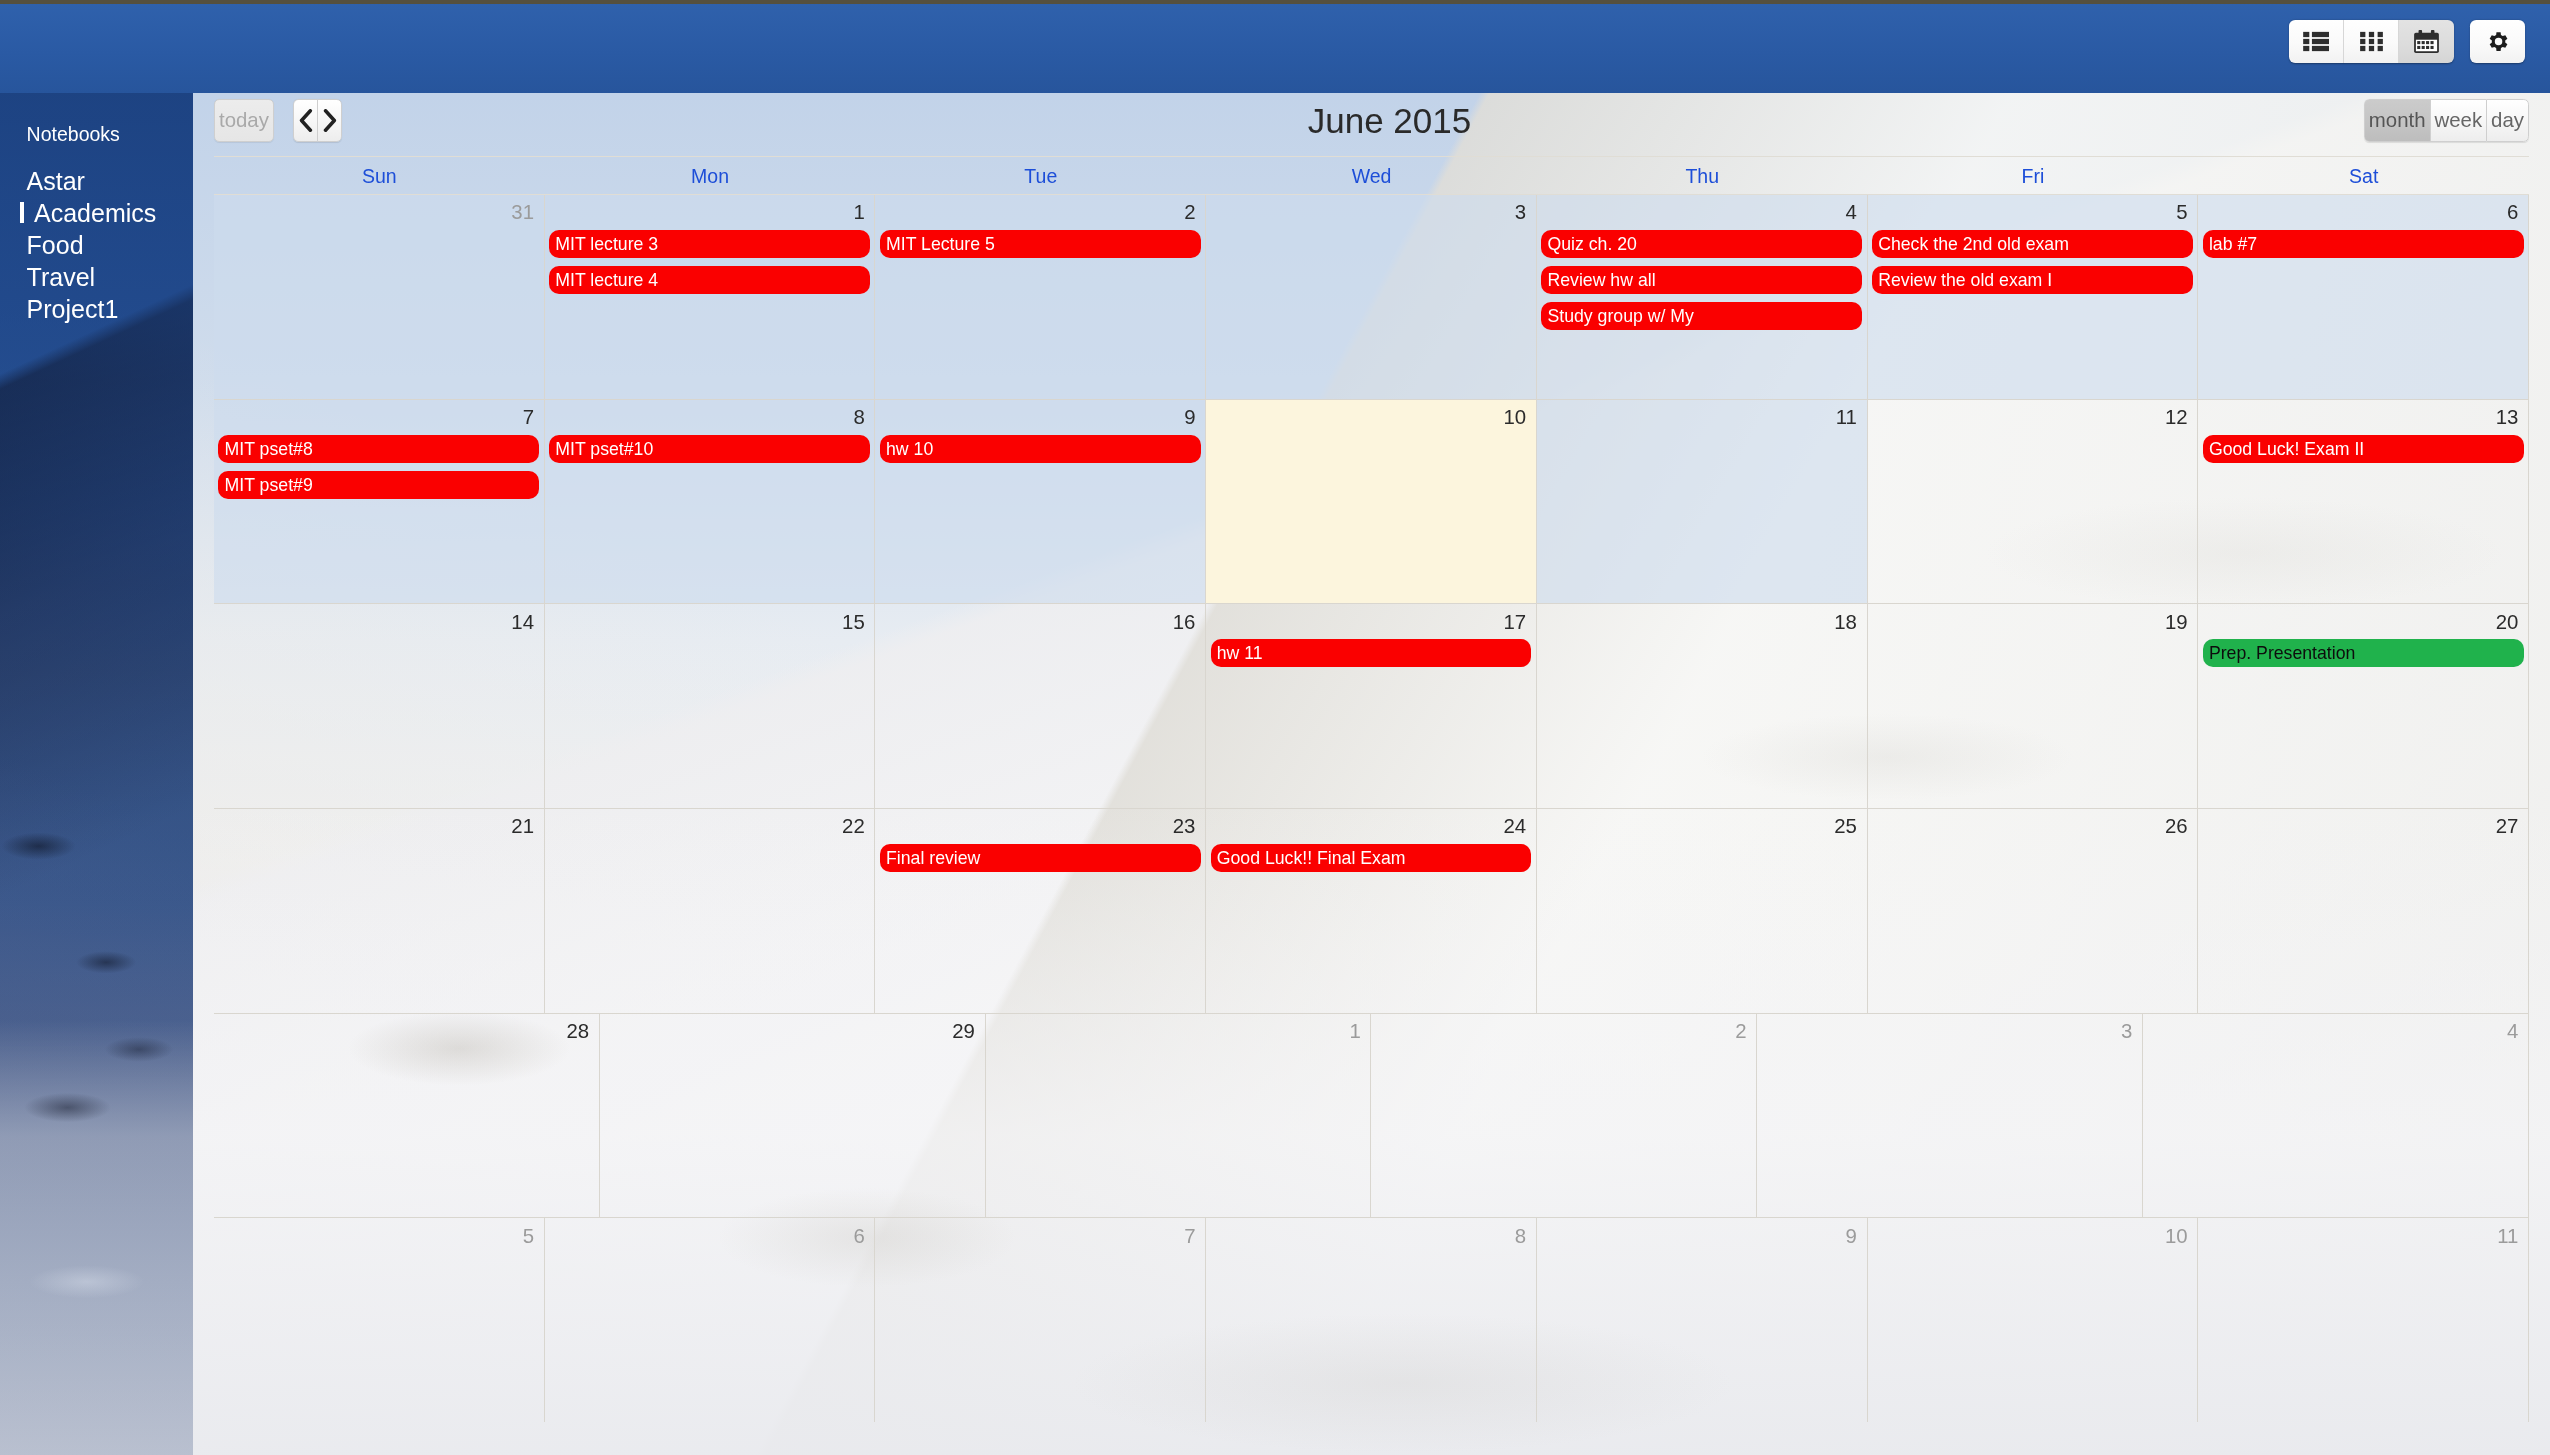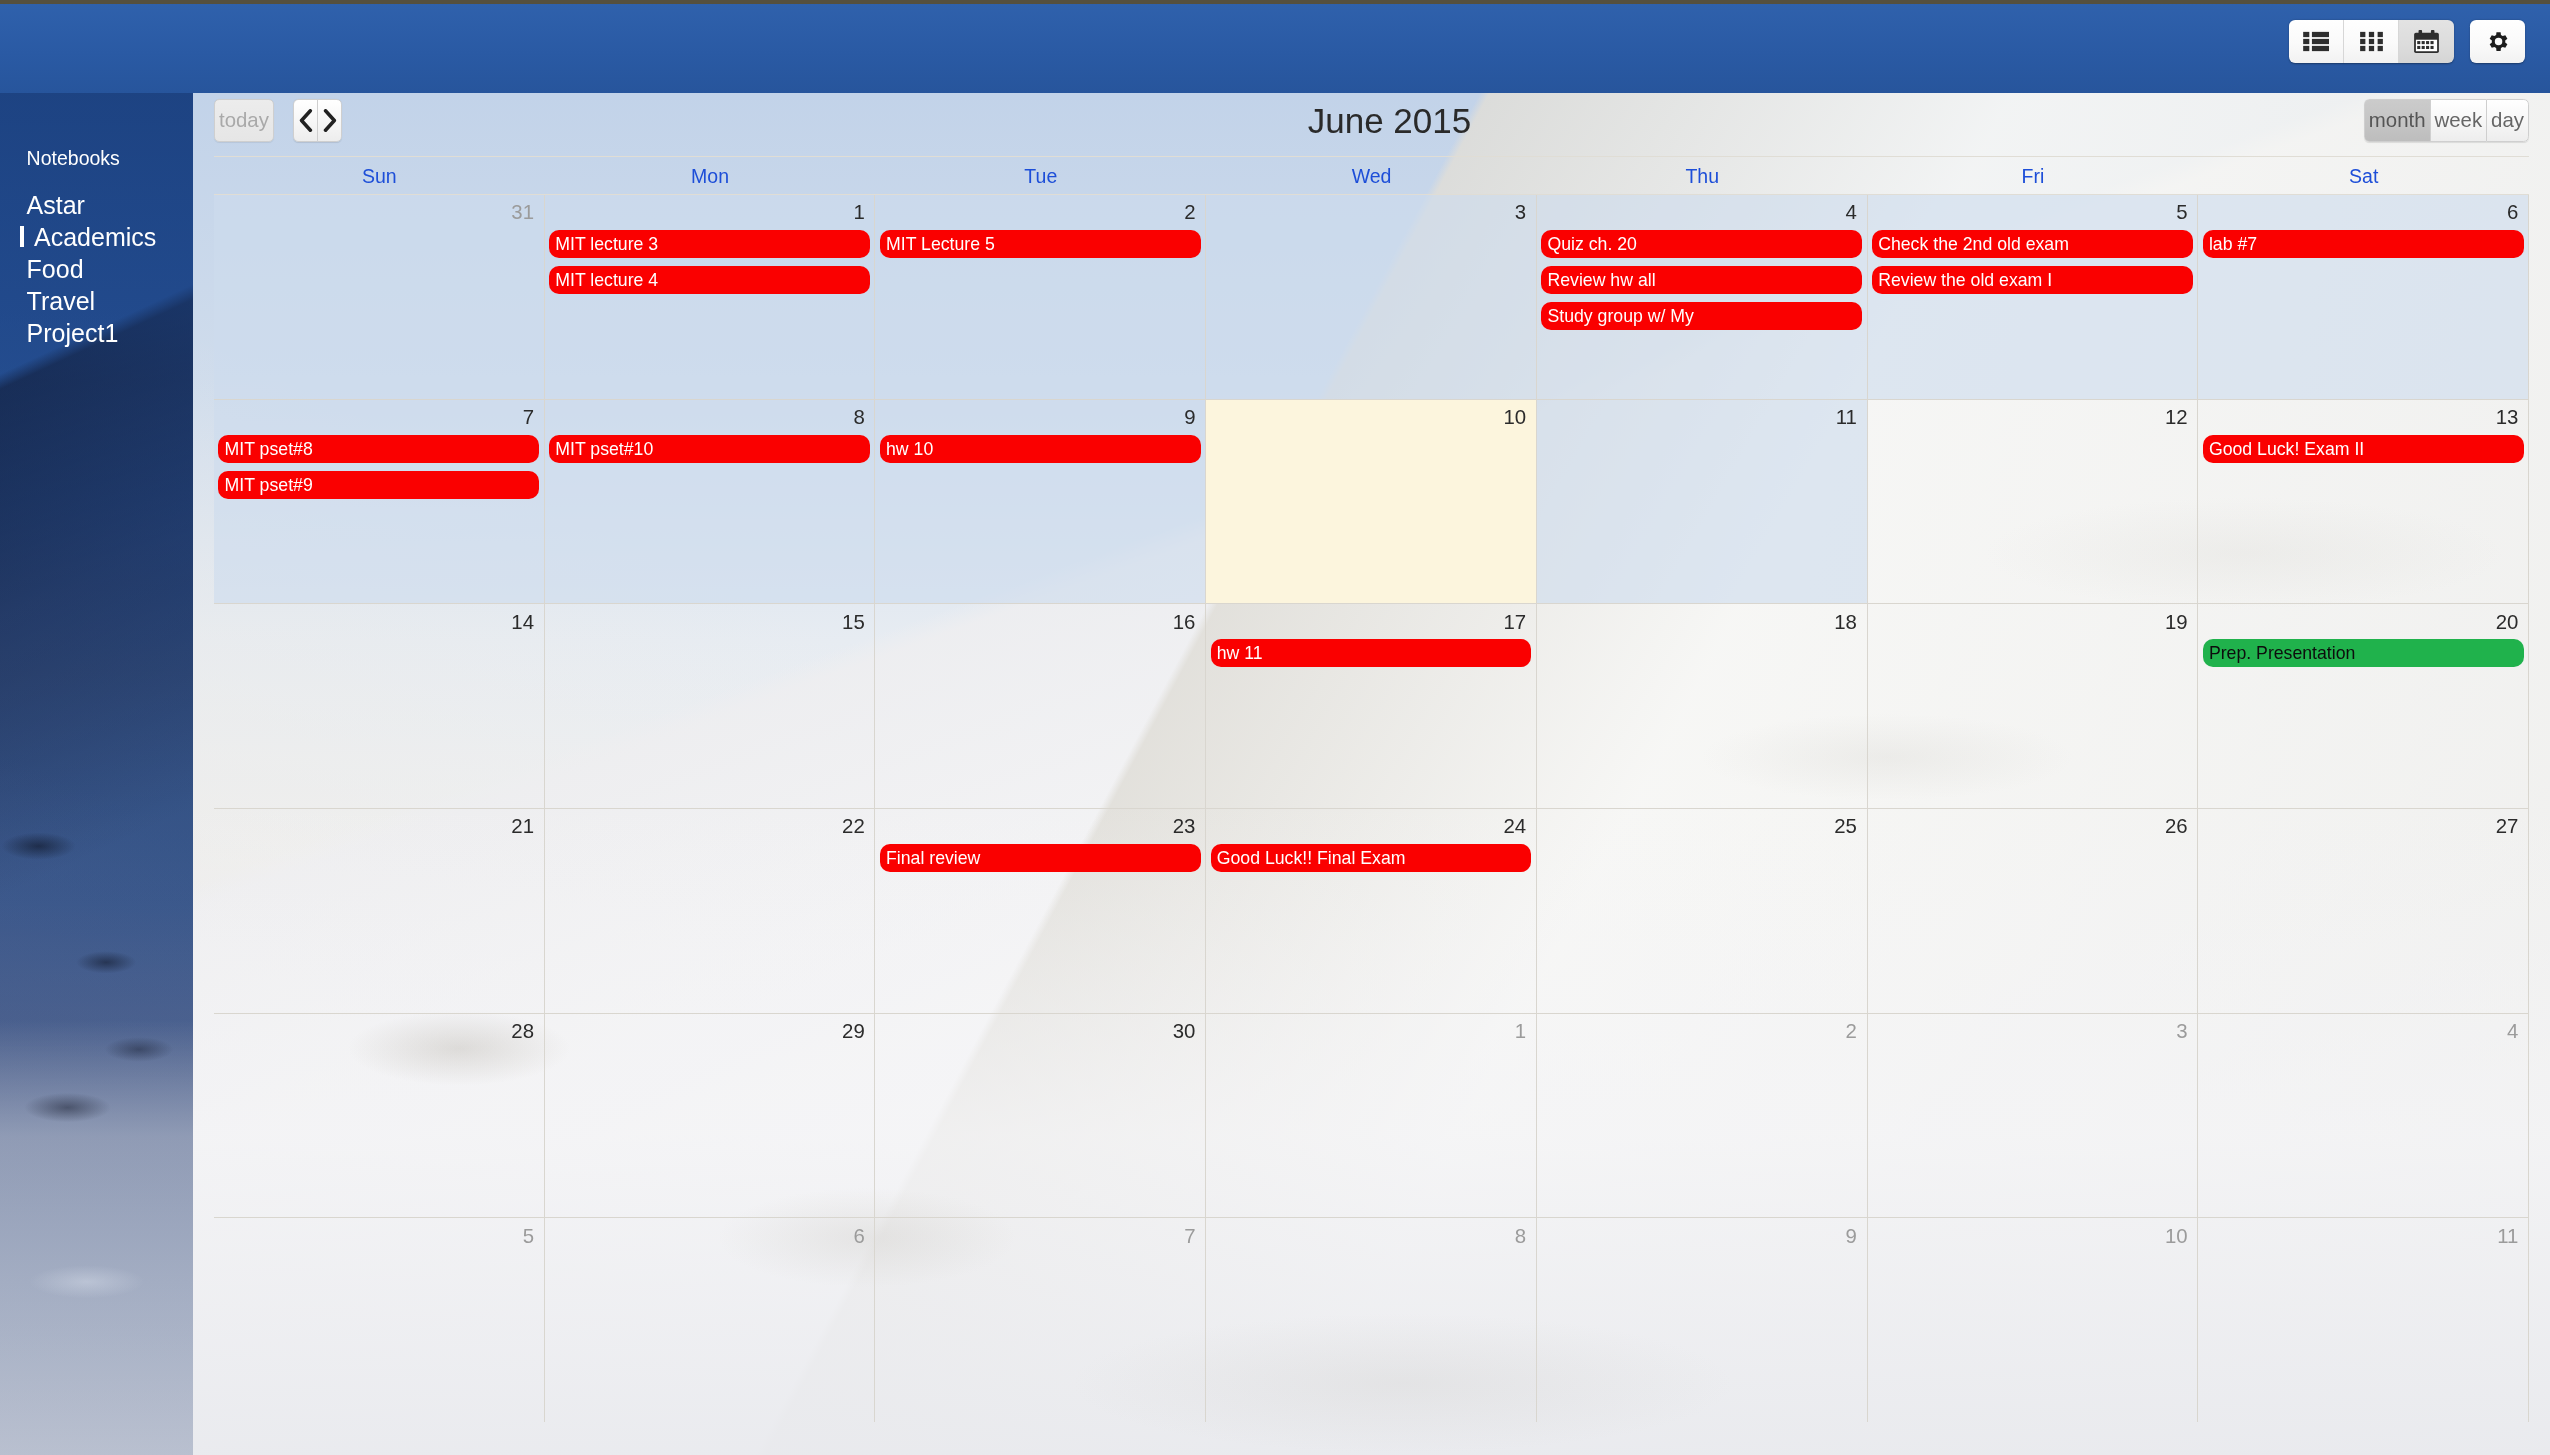--- a/index.html
+++ b/index.html
@@ -83,21 +83,21 @@
       radial-gradient(ellipse 43px 16px at 55% 66%, rgba(10,14,28,.5), rgba(0,0,0,0) 70%),
       radial-gradient(ellipse 62px 21px at 35% 76%, rgba(12,16,32,.45), rgba(0,0,0,0) 70%),
       radial-gradient(ellipse 49px 17.7px at 72% 72%, rgba(12,16,32,.40), rgba(0,0,0,0) 70%),
       radial-gradient(ellipse 80px 23px at 45% 88%, rgba(230,236,246,.35), rgba(0,0,0,0) 72%);
   }
   .brand {
     position:absolute; top:16px; left:30px;
     font-family:"Liberation Serif", serif; font-size:37px; color:#fff; letter-spacing:0.2px;
     text-shadow:0 0.9px 1.8px rgba(0,0,0,.25); z-index:3;
   }
-  .nav { position:absolute; top:117px; left:0; width:193px; z-index:3;margin-top:24px; }
+  .nav { position:absolute; top:117px; left:0; width:193px; z-index:3; }
   .nav-title { font-size:19.5px; color:#fff; padding:0 0 0 26.6px; line-height:26.6px; margin-bottom:17.7px; }
   .nav-item {
     position:relative; font-size:25px; color:#fff; padding:0 0 0 26.6px; line-height:32px; cursor:pointer;
   }
   .nav-item.child { padding-left:34px; }
   .nav-item .marker {
     position:absolute; left:20.4px; top:5.3px; width:3.5px; height:21px; background:#ffffff;
   }
 
   
@@ -434,23 +434,20 @@
               <div class="daynum">27</div>
             </div>
           </div>
           <div class="week">
             <div class="day">
               <div class="daynum">28</div>
             </div>
             <div class="day">
               <div class="daynum">29</div>
             </div>
-            <div class="day">
-              <div class="daynum">30</div>
-            </div>
             <div class="day other">
               <div class="daynum">1</div>
             </div>
             <div class="day other">
               <div class="daynum">2</div>
             </div>
             <div class="day other">
               <div class="daynum">3</div>
             </div>
             <div class="day other">

